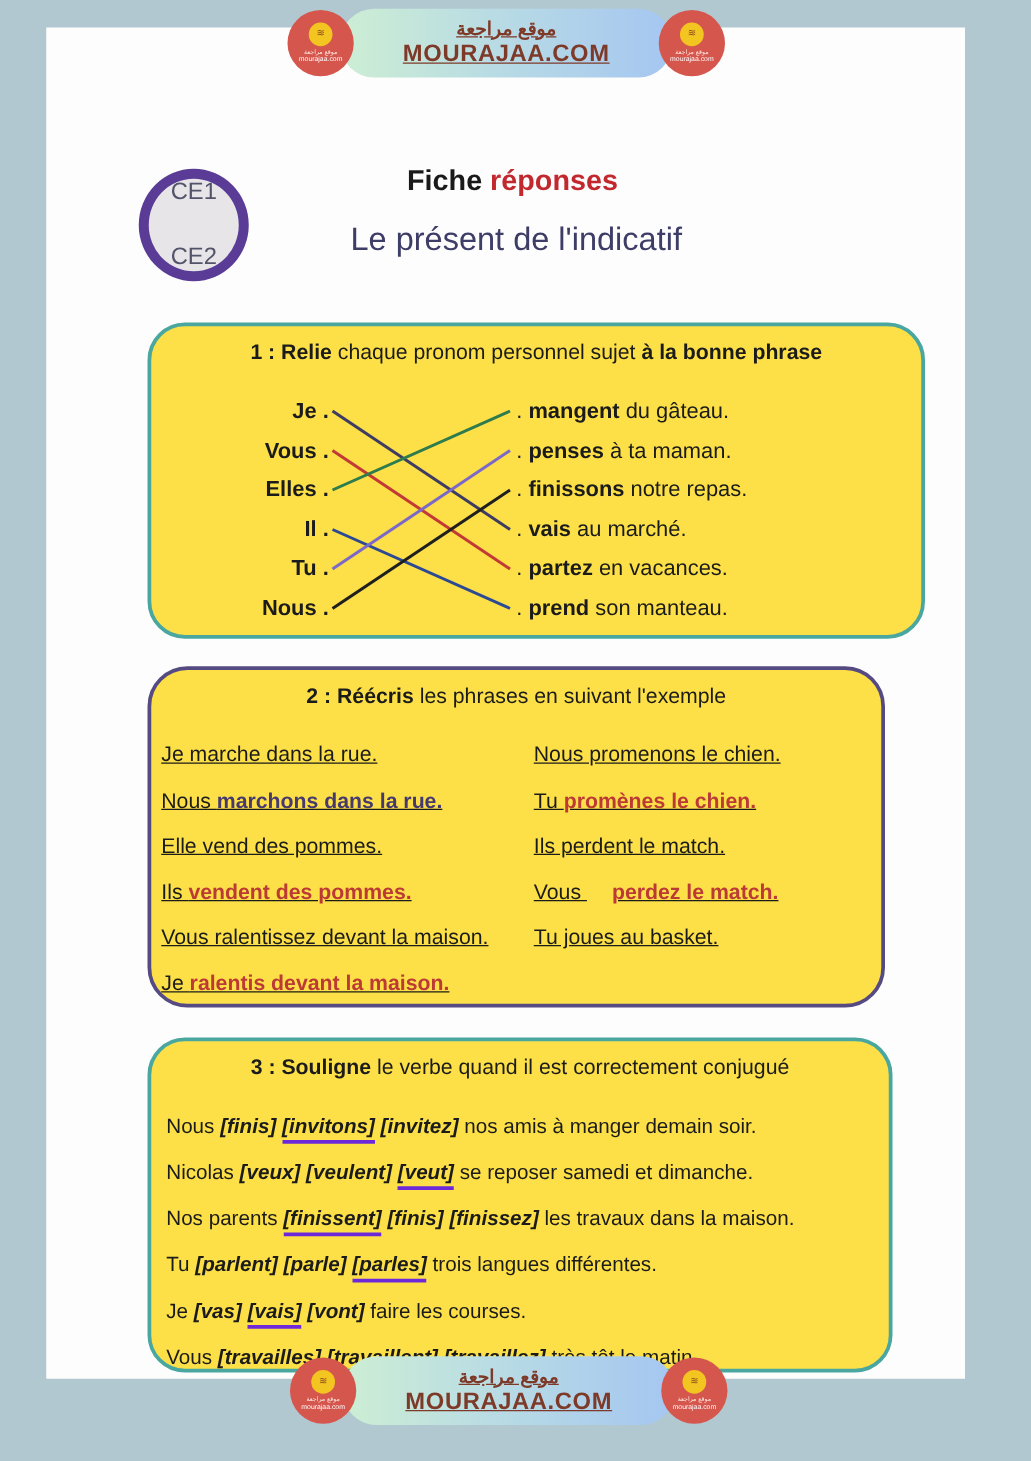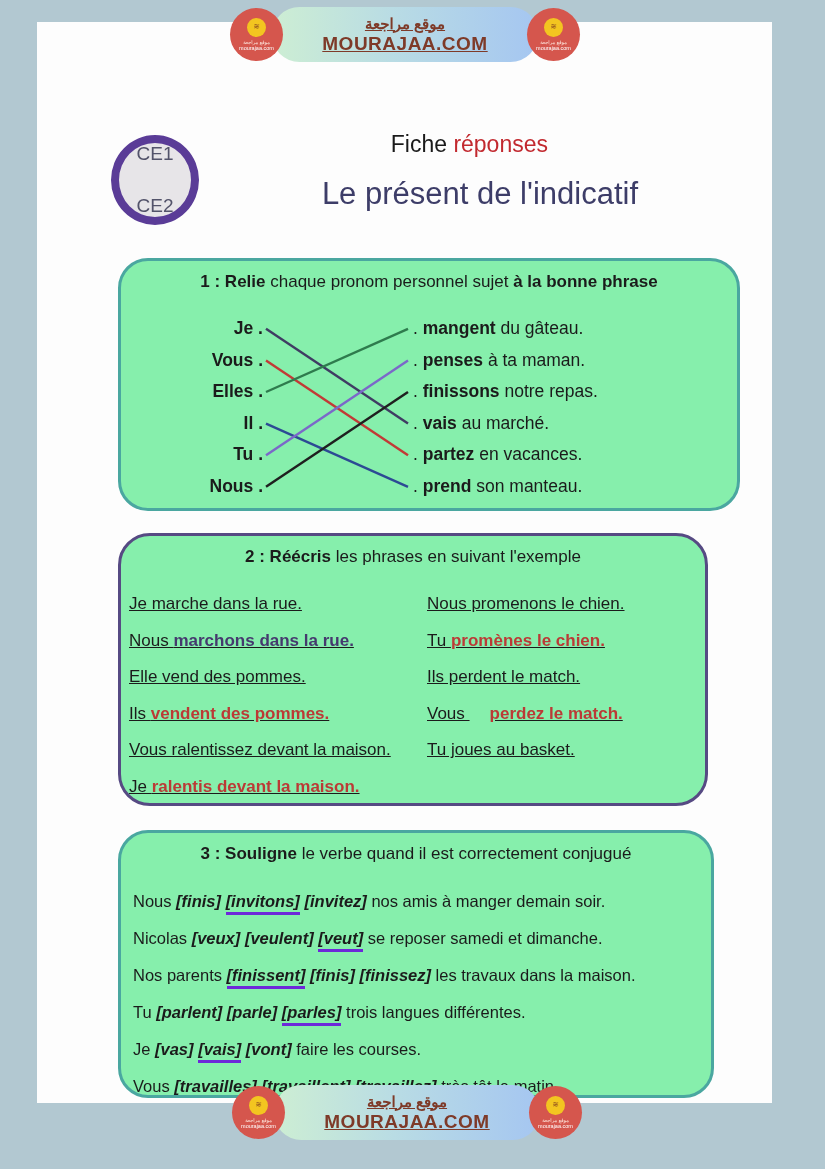--- a/index.html
+++ b/index.html
@@ -46,30 +46,30 @@
   .hdr{left:230px;top:6px;}
   .ftr{left:232px;top:1084px;}
   
   .badge{
     position:absolute;left:111px;top:135px;width:72px;height:74px;
     border-radius:50%;background:#e7e5e8;border:8px solid #5a3c97;
     display:flex;flex-direction:column;align-items:center;justify-content:center;gap:28px;
   }
   .badge div{font-size:19px;color:#53536a;line-height:24px;}
   .fiche-title{
-    position:absolute;left:248px;top:131px;width:300px;text-align:right;
-    font-size:23px;font-weight:normal;color:#1a1a1a;
+    position:absolute;left:260px;top:131px;width:300px;text-align:center;
+    font-size:23px;font-weight:bold;color:#1a1a1a;
   }
   .fiche-title .red{color:#c2292f;}
   .main-title{
-    position:absolute;left:188px;top:176px;width:450px;text-align:right;
-    font-size:31px;color:#3d3d68;
-  }
-  
-  .box{position:absolute;background:#86efac;box-sizing:border-box;}
+    position:absolute;left:188px;top:176px;width:450px;text-align:center;
+    font-size:26px;color:#3d3d68;
+  }
+  
+  .box{position:absolute;background:#fde047;box-sizing:border-box;}
   .box1{left:118px;top:258px;width:622px;height:253px;border:3px solid #4aa7a0;border-radius:30px;}
   .box2{left:118px;top:533px;width:590px;height:273px;border:3px solid #564a83;border-radius:32px;}
   .box3{left:118px;top:830px;width:596px;height:268px;border:3px solid #4aa7a0;border-radius:30px;}
   .box-title{
     text-align:center;padding-top:11px;font-size:17px;white-space:nowrap;
   }
   .box-title b{font-weight:bold;}
   
   .match{position:absolute;top:52px;left:18px;right:10px;display:flex;}
   .m-left{width:124px;}

